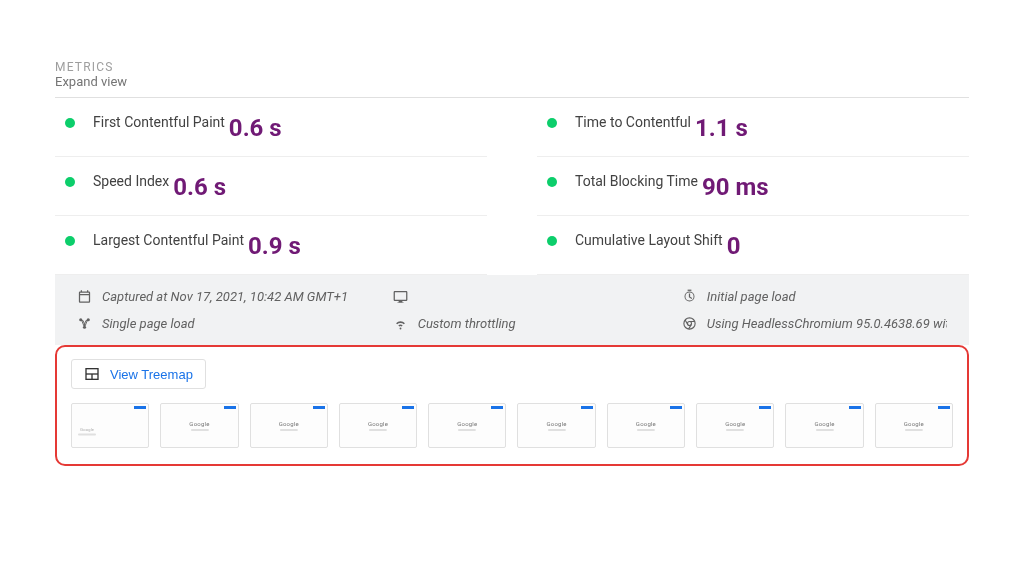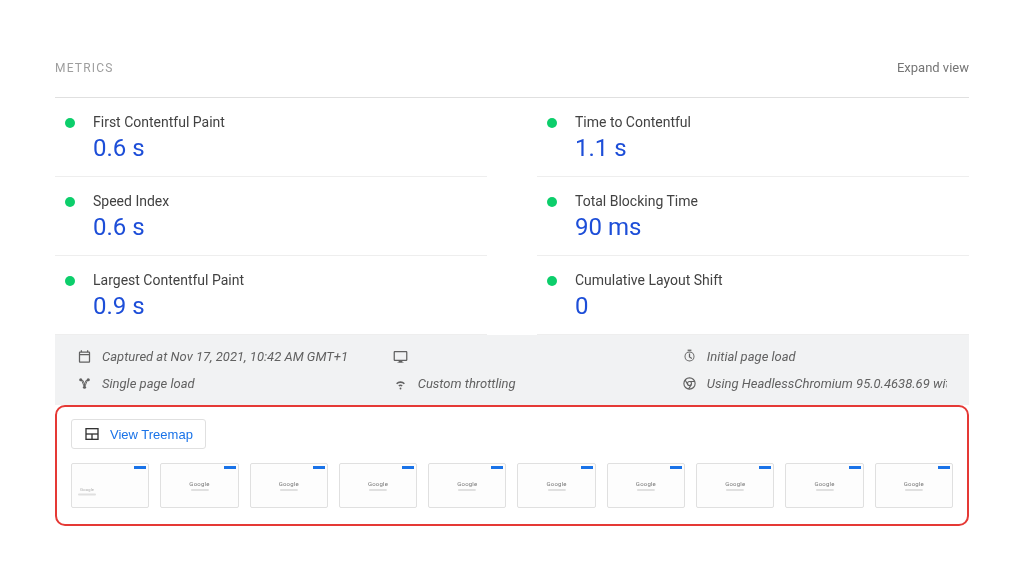--- a/index.html
+++ b/index.html
@@ -10,21 +10,22 @@
     width: 1024px;
     height: 576px;
     padding: 60px 55px 40px 55px;
     font-size: 14px;
   }
   .header-row {
     display: flex;
     justify-content: space-between;
     align-items: baseline;
     border-bottom: 1px solid #e0e0e0;
-    padding-bottom: 22px;
+    padding-bottom: 8px;
+    flex-direction: column;
   }
   .section-title {
     font-size: 12px;
     letter-spacing: 1.2px;
     color: #9e9e9e;
     font-weight: 400;
   }
   .expand-link {
     font-size: 13px;
     color: #757575;
@@ -45,31 +46,31 @@
   .status-dot {
     width: 10px;
     height: 10px;
     border-radius: 50%;
     background: #0cce6b;
     margin-top: 4px;
     flex-shrink: 0;
   }
   .metric-body {
     display: flex;
-    flex-direction: column;
+    flex-direction: row;
     gap: 4px;
   }
   .metric-label {
     font-size: 14px;
     color: #424242;
   }
   .metric-value {
     font-size: 24px;
-    color: #1d4ed8;
-    font-weight: 400;
+    color: #701a75;
+    font-weight: 700;
   }
   .info-panel {
     background: #f1f2f3;
     margin-top: 0;
     padding: 14px 22px;
     font-size: 13px;
     color: #616161;
     font-style: italic;
   }
   .info-grid {

